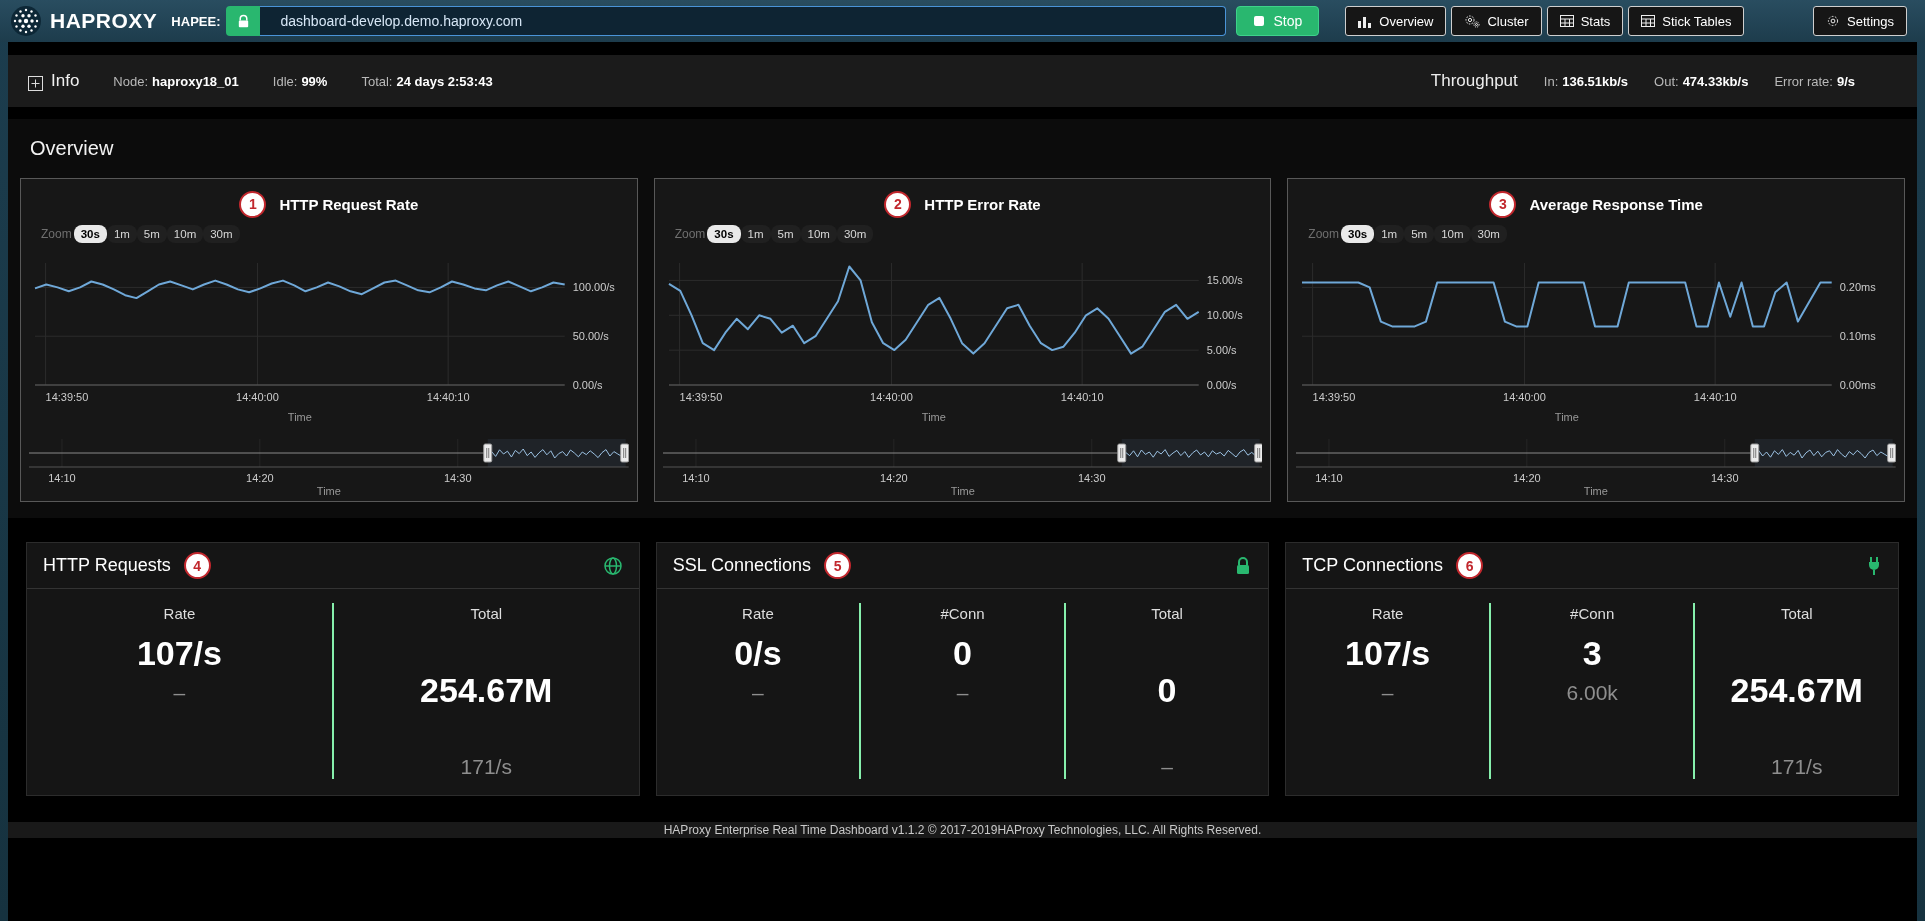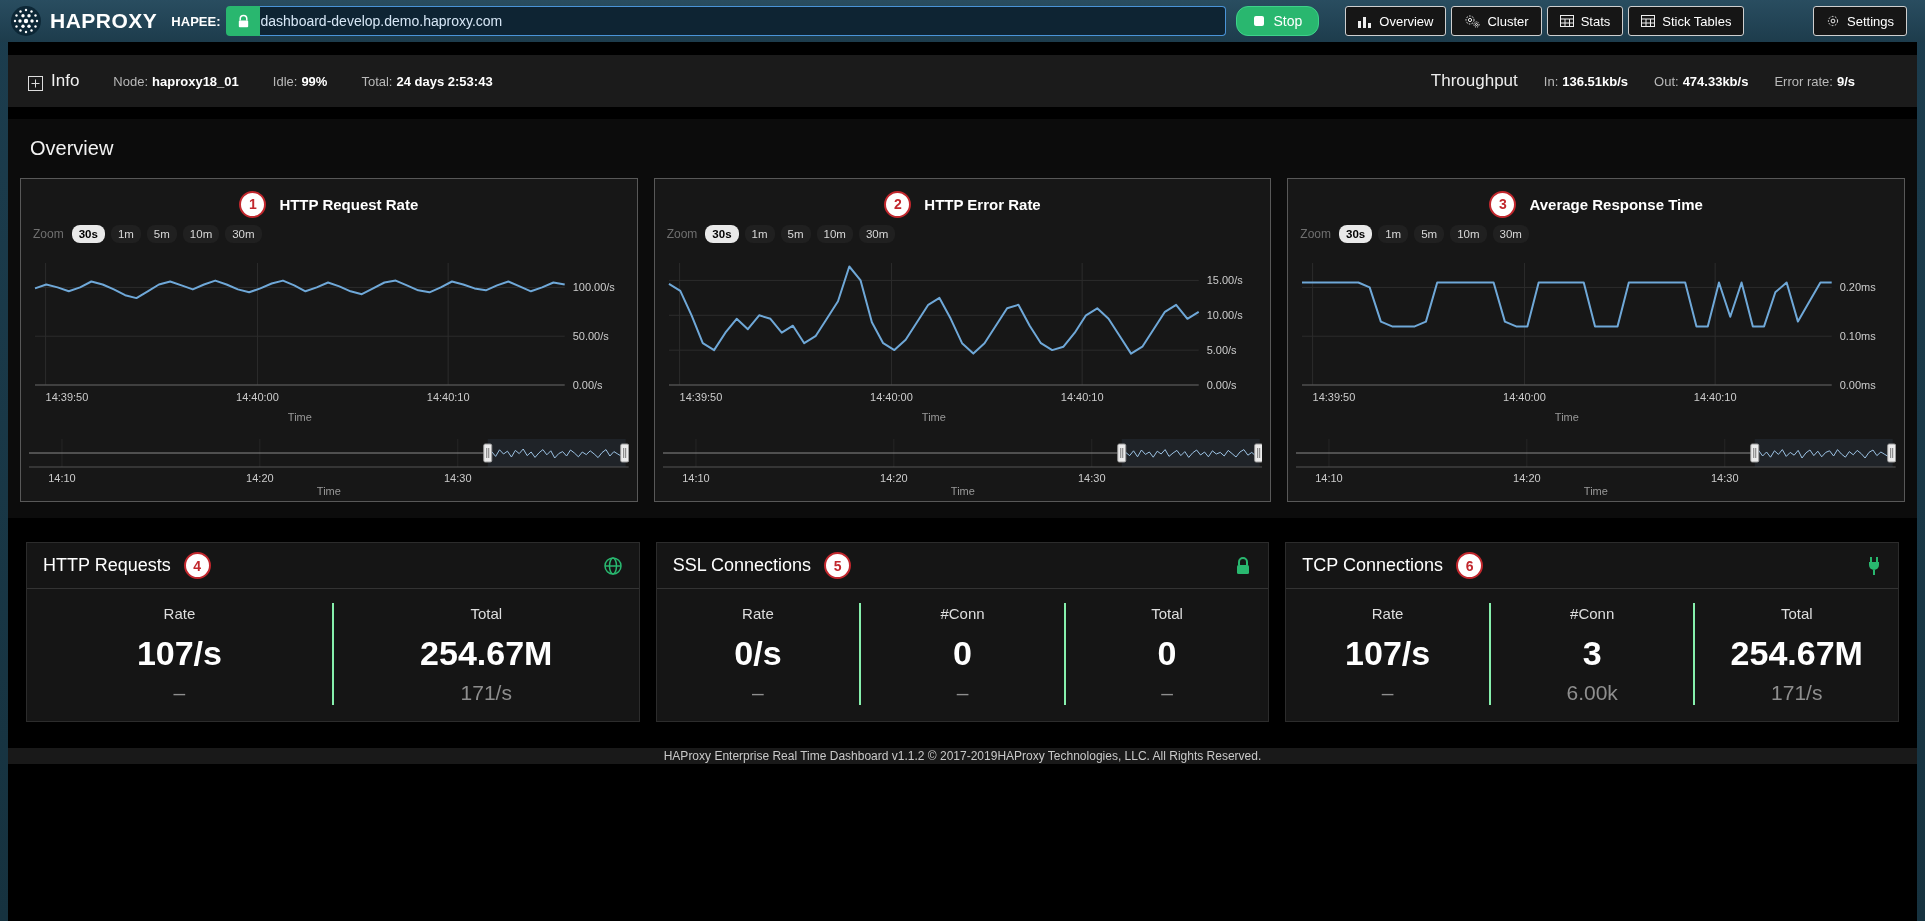--- a/index.html
+++ b/index.html
@@ -9,22 +9,22 @@
     font-family: "Liberation Sans", sans-serif;
     overflow: hidden;
   }
   
   .navbar{height:42px;background:linear-gradient(180deg,#294d60,#1d3c4c);display:flex;align-items:center;padding:0 10px;}
   .brand{display:flex;align-items:center;gap:8px;}
   .brand-text{color:#fff;font-weight:bold;font-size:21px;letter-spacing:.5px;}
   .hapee{color:#fff;font-weight:bold;font-size:13px;margin-left:14px;}
   .url-group{display:flex;height:30px;width:1000px;margin-left:6px;}
   .lock-addon{width:34px;background:#29b76f;border-radius:4px 0 0 4px;display:flex;align-items:center;justify-content:center;}
-  .url-input{flex:1;background:#0e2433;border:1px solid #4a94d8;border-left:none;border-radius:0 4px 4px 0;color:#d7e7f6;padding:0 0;font-size:14px;outline:none;font-family:"Liberation Sans",sans-serif;}
-  .stop-btn{height:30px;margin-left:10px;background:#29b76f;color:#fff;border:1px solid #3ed28a;border-radius:12px;padding:0 16px;display:flex;align-items:center;gap:8px;font-size:14px;cursor:pointer;font-family:"Liberation Sans",sans-serif;}
+  .url-input{flex:1;background:#0e2433;border:1px solid #4a94d8;border-left:none;border-radius:0 4px 4px 0;color:#d7e7f6;padding:0 20px;font-size:14px;outline:none;font-family:"Liberation Sans",sans-serif;}
+  .stop-btn{height:30px;margin-left:10px;background:#29b76f;color:#fff;border:1px solid #3ed28a;border-radius:4px;padding:0 16px;display:flex;align-items:center;gap:8px;font-size:14px;cursor:pointer;font-family:"Liberation Sans",sans-serif;}
   .nav-group{display:flex;gap:5px;margin-left:26px;}
   .nav-btn{height:30px;background:#161616;border:1px solid #cfcfcf;border-radius:3px;color:#fff;font-size:13px;padding:0 12px;display:flex;align-items:center;gap:7px;cursor:pointer;font-family:"Liberation Sans",sans-serif;}
   .settings-btn{margin-left:auto;margin-right:8px;}
   
   .page{margin:0 8px;background:#000;height:879px;overflow:hidden;}
   
   .info-bar{margin-top:13px;background:#1b1b1b;height:52px;display:flex;align-items:center;padding:0 20px;}
   .info-toggle{display:flex;align-items:flex-end;gap:8px;color:#f0f0f0;font-size:17px;cursor:pointer;}
   .info-left{display:flex;align-items:center;gap:34px;}
   .info-field{font-size:13px;color:#b9b9b9;}
@@ -32,36 +32,36 @@
   .info-right{margin-left:auto;display:flex;align-items:center;gap:26px;padding-right:42px;}
   .tp-title{color:#ededed;font-size:17px;}
   
   .overview-section{margin-top:12px;background:#0c0c0c;padding:14px 12px 16px;}
   .section-title{color:#f2f2f2;font-size:20px;font-weight:400;margin:4px 0 18px 10px;}
   .charts-row{display:flex;gap:16px;}
   .chart-panel{flex:1;background:#171717;border:1px solid #585858;padding:6px 8px 4px;}
   .panel-header{display:flex;justify-content:center;align-items:center;gap:13px;height:38px;}
   .badge{width:27px;height:27px;border-radius:50%;background:#fff;border:2px solid #c1272d;color:#c1272d;font-weight:bold;font-size:14px;display:inline-flex;align-items:center;justify-content:center;flex:0 0 auto;}
   .panel-title{color:#fff;font-weight:bold;font-size:15px;}
-  .zoom-row{display:flex;align-items:center;gap:6px;margin:0 0 8px 4px;height:22px;}
+  .zoom-row{display:flex;align-items:center;gap:0;margin:0 0 8px 12px;height:22px;}
   .zoom-label{color:#6f6f6f;font-size:12px;margin-right:2px;}
   .zoom-btn{background:#202020;color:#d8d8d8;border:none;font-size:11.5px;padding:3px 7px;border-radius:8px;cursor:pointer;font-family:"Liberation Sans",sans-serif;}
   .zoom-btn.selected{background:#e9e9e9;color:#000;font-weight:bold;}
   .chart-svg{display:block;width:100%;height:178px;}
   .nav-svg{display:block;width:100%;height:60px;margin-top:6px;}
   svg text{font-family:"Liberation Sans",sans-serif;}
   
   .cards-row{display:flex;gap:16px;margin:24px 18px 0;}
   .card{flex:1;background:#151515;border:1px solid #2c2c2c;}
   .card-header{height:46px;display:flex;align-items:center;gap:13px;padding:0 16px;border-bottom:1px solid #333;}
   .card-title{color:#fff;font-size:18px;}
   .card-icon{margin-left:auto;display:flex;align-items:center;}
   .card-body{display:flex;padding:14px 0 16px;}
   .stat-col{flex:1;display:flex;flex-direction:column;align-items:center;border-right:2px solid #86efac;}
-  .stat-col:last-child{border-right:none;}
+  .stat-col:last-child{border-right:none;gap:37px;}
   .stat-label{color:#dedede;font-size:15px;margin-top:2px;}
   .stat-value{color:#fff;font-size:34px;font-weight:bold;margin-top:12px;}
   .stat-sub{color:#8e8e8e;font-size:21px;margin-top:8px;}
   
   .footer{margin-top:26px;background:#191919;height:16px;display:flex;align-items:center;justify-content:center;color:#c9c9c9;font-size:12px;}
 </style>
 </head>
 <body>
 
 <header class="navbar">

